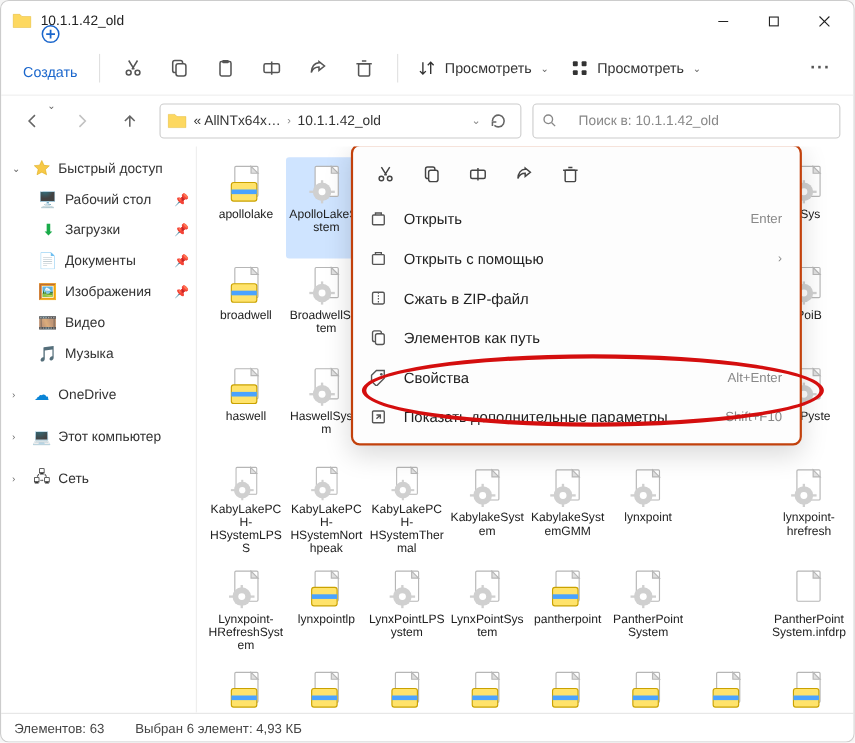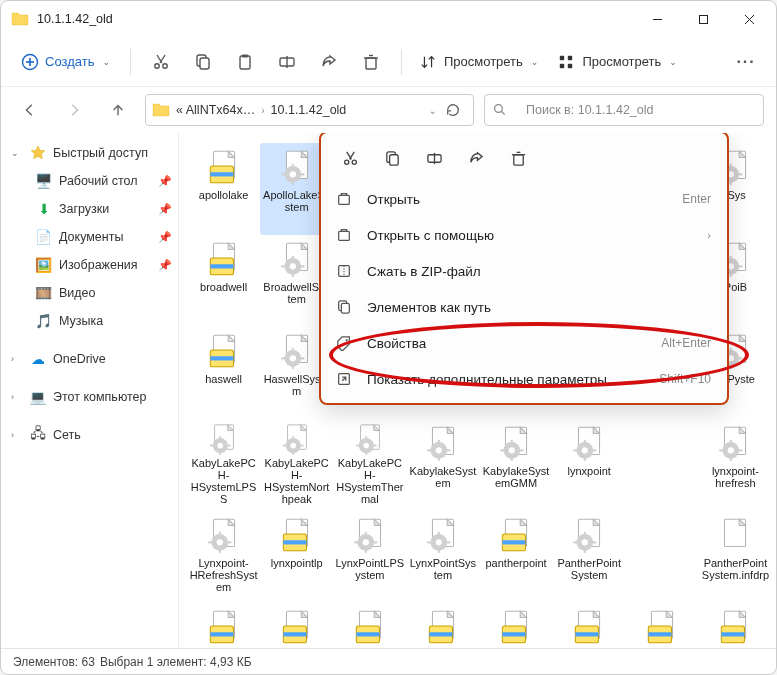--- a/index.html
+++ b/index.html
@@ -8,21 +8,21 @@
 
   
   .titlebar { display:flex; align-items:center; height:36px; padding:0 4px 0 10px; }
   .titlebar .folder-icon { width:18px; height:18px; margin-right:8px; }
   .titlebar .title { font-size:12.5px; color:#222; flex:1; }
   .win-ctrl { width:46px; height:36px; display:flex; align-items:center; justify-content:center; color:#222; }
   .win-ctrl svg { width:11px; height:11px; }
 
   
   .toolbar { display:flex; align-items:center; height:50px; padding:0 10px; gap:4px; border-bottom:1px solid #eee; }
-  .create-btn { display:flex; align-items:center; gap:6px; padding:6px 10px; border-radius:4px; color:#1a66cc; font-size:13px; }
+  .create-btn { display:flex; align-items:center; gap:18px; padding:6px 10px; border-radius:4px; color:#1a66cc; font-size:13px;flex-direction:column; }
   .create-btn .chev { font-size:9px; color:#666; margin-left:2px;}
   .tb-sep { width:1px; height:26px; background:#e0e0e0; margin:0 6px; }
   .tb-icon { width:40px; height:40px; display:flex; align-items:center; justify-content:center; color:#555; border-radius:4px; }
   .tb-icon svg { width:18px; height:18px; }
   .tb-group { display:flex; align-items:center; gap:2px;}
   .tb-text-btn { display:flex; align-items:center; gap:8px; padding:6px 8px; font-size:13px; color:#333; }
   .tb-text-btn .chev { font-size:9px; color:#666;}
   .tb-spacer { flex:1; }
   .tb-more { width:40px; height:40px; display:flex; align-items:center; justify-content:center; color:#555; font-weight:bold; letter-spacing:1px;}
 
@@ -49,21 +49,21 @@
   .side-group-gap { height:10px;}
 
   .content { flex:1; overflow:hidden; position:relative; padding:10px 4px 0 8px;}
   .grid { display:grid; grid-template-columns: repeat(8, 1fr); gap:0; }
   .cell { display:flex; flex-direction:column; align-items:center; justify-content:flex-start; padding:4px 2px 6px 2px; height:92px; }
   .cell.selected { background:#cfe4ff; border-radius:3px;}
   .file-icon { width:40px; height:40px; margin-bottom:2px;}
   .cell .label { font-size:11px; text-align:center; line-height:12px; color:#222; word-break:break-word; max-width:70px;}
 
   
-  .statusbar { height:26px; border-top:1px solid #e5e5e5; display:flex; align-items:center; padding:0 12px; font-size:12px; color:#444; gap:5px;}
+  .statusbar { height:26px; border-top:1px solid #e5e5e5; display:flex; align-items:center; padding:0 12px; font-size:12px; color:#444; gap:28px;}
 
   
   .ctx { position:absolute; top:-2px; left:140px; width:410px; background:#fdfdfd; border:2px solid #c2410c; border-radius:8px; box-shadow:0 8px 24px rgba(0,0,0,.15); padding:6px 0; z-index:10;}
   .ctx-iconrow { display:flex; align-items:center; gap:4px; padding:2px 10px 6px 10px;}
   .ctx-iconbtn { width:38px; height:34px; display:flex; align-items:center; justify-content:center; color:#444; border-radius:4px;}
   .ctx-iconbtn svg{width:17px;height:17px;}
   .ctx-item { display:flex; align-items:center; height:36px; padding:0 16px 0 14px; font-size:13.5px; color:#222; gap:14px;}
   .ctx-item .mi { width:18px; height:18px; display:flex; align-items:center; justify-content:center; color:#555;}
   .ctx-item .mi svg{width:16px;height:16px;}
   .ctx-item .txt { flex:1;}
@@ -754,15 +754,15 @@
           <span class="hint">Shift+F10</span>
         </div>
       </div>
 
       <div class="red-oval" style="top:189px; left:150px; width:420px; height:66px;"></div>
     </div>
   </div>
 
   <div class="statusbar">
     <span>Элементов: 63</span>
-    <span>Выбран 1 элемент: 4,93 КБ</span>
+    <span>Выбран 6 элемент: 4,93 КБ</span>
   </div>
 </div>
 
 </body></html>

